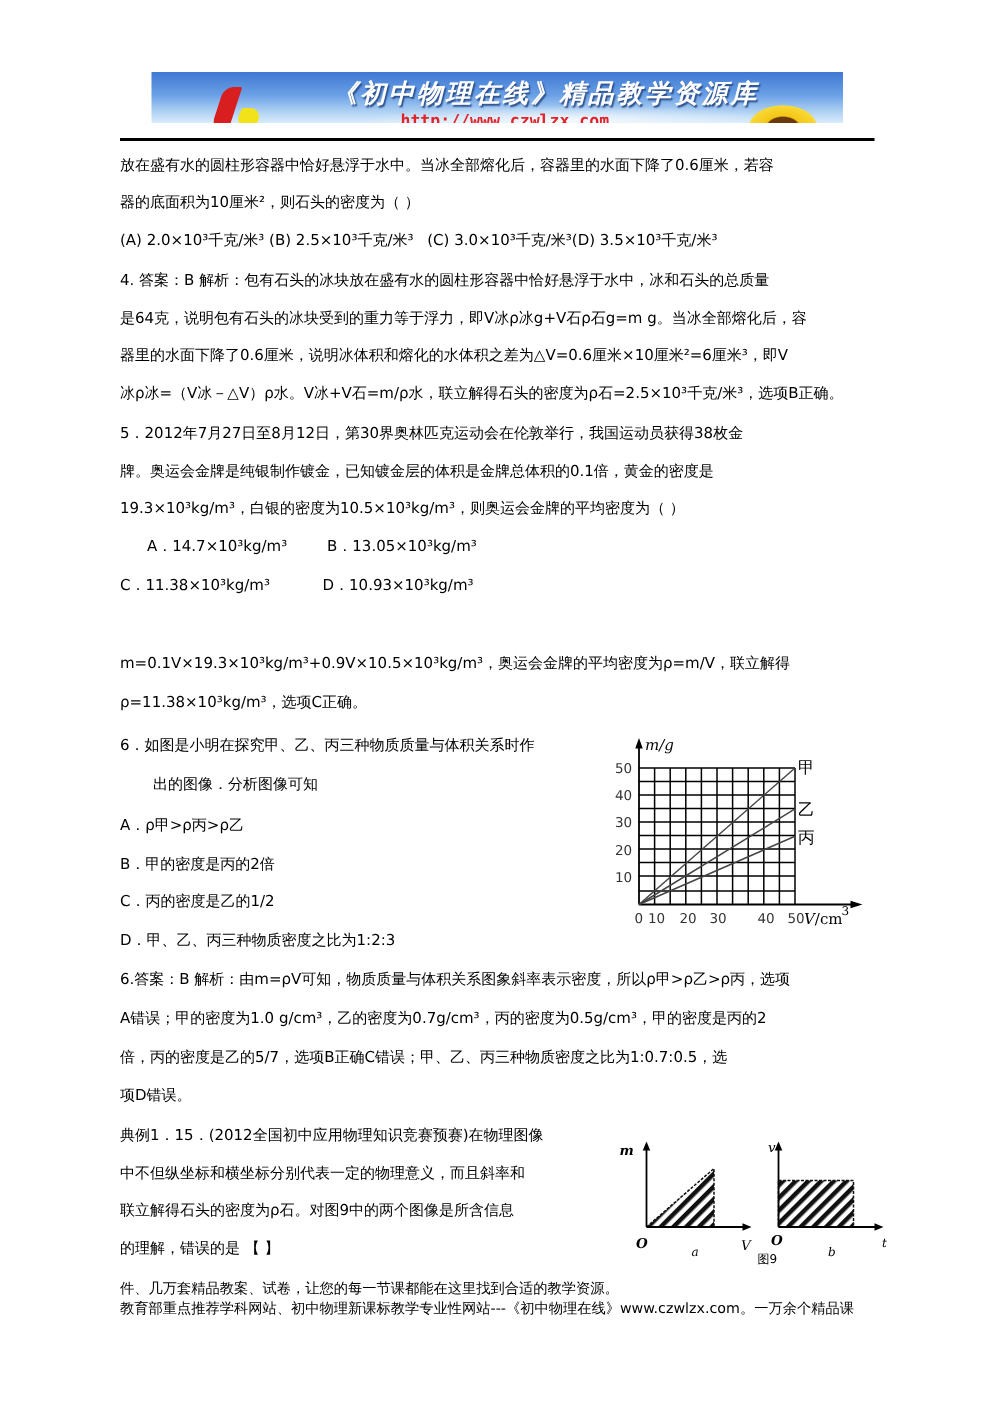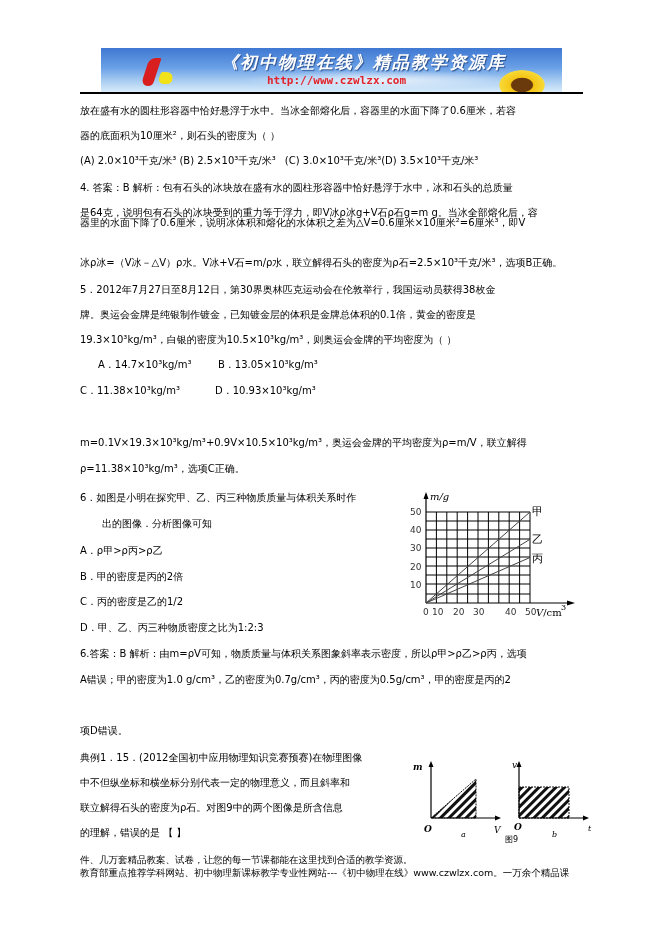--- a/index.html
+++ b/index.html
@@ -1,21 +1,21 @@
 <!DOCTYPE html>
 <html><head>
 <meta charset="utf-8">
 <style>
   html, body { margin: 0; padding: 0; background: #ffffff; }
   body { width: 661px; height: 936px; position: relative; overflow: hidden;
          font-family: "DejaVu Serif", "Liberation Serif", serif; color: #000; }
   .page { position: absolute; left: 0; top: 0; width: 661px; height: 936px; }
 
   
-  .banner { position: absolute; left: 101px; top: 48px; width: 461px; height: 44px;
+  .banner { position: absolute; left: 101px; top: 48px; width: 461px; height: 34px;
             background: linear-gradient(180deg, #3f78d2 0%, #6aa0e6 45%, #a9cdf2 75%, #d9ecfb 100%);
             overflow: hidden; }
   .banner .cloud { position: absolute; left: 140px; top: 22px; width: 280px; height: 20px;
                    background: radial-gradient(ellipse at center, rgba(255,255,255,0.75) 0%, rgba(255,255,255,0) 70%); }
   .banner .logo-red { position: absolute; left: 44px; top: 10px; width: 12px; height: 28px;
                       background: #d81e1e; border-radius: 8px 2px 6px 10px; transform: skewX(-18deg); }
   .banner .logo-yellow { position: absolute; left: 58px; top: 24px; width: 14px; height: 12px;
                          background: #f2e21a; border-radius: 2px 10px 4px 8px; transform: skewX(-20deg); }
   .banner .title { position: absolute; left: 120px; top: 3px; font-size: 17px; font-style: italic;
                    letter-spacing: 2px; color: #ffffff; font-weight: bold;
@@ -59,21 +59,21 @@
   <div class="line" style="top:103px">放在盛有水的圆柱形容器中恰好悬浮于水中。当冰全部熔化后，容器里的水面下降了0.6厘米，若容</div>
   <div class="line" style="top:128px">器的底面积为10厘米²，则石头的密度为（      ）</div>
   <div class="line" style="top:153px">
     <span>(A) 2.0×10³千克/米³</span>
     <span>(B) 2.5×10³千克/米³</span>
     <span style="margin-left:6px">(C) 3.0×10³千克/米³</span><span>(D) 3.5×10³千克/米³</span>
   </div>
 
   <div class="line red" style="top:180px">4. 答案：B 解析：包有石头的冰块放在盛有水的圆柱形容器中恰好悬浮于水中，冰和石头的总质量</div>
   <div class="line red" style="top:205px">是64克，说明包有石头的冰块受到的重力等于浮力，即V冰ρ冰g+V石ρ石g=m g。当冰全部熔化后，容</div>
-  <div class="line red" style="top:215px">器里的水面下降了0.6厘米，说明冰体积和熔化的水体积之差为△V=0.6厘米×10厘米²=6厘米³，即V</div>
+  <div class="line red" style="top:230px">器里的水面下降了0.6厘米，说明冰体积和熔化的水体积之差为△V=0.6厘米×10厘米²=6厘米³，即V</div>
   <div class="line red" style="top:255px">冰ρ冰=（V冰－△V）ρ水。V冰+V石=m/ρ水，联立解得石头的密度为ρ石=2.5×10³千克/米³，选项B正确。</div>
 
   <div class="line" style="top:282px">5．2012年7月27日至8月12日，第30界奥林匹克运动会在伦敦举行，我国运动员获得38枚金</div>
   <div class="line" style="top:307px">牌。奥运会金牌是纯银制作镀金，已知镀金层的体积是金牌总体积的0.1倍，黄金的密度是</div>
   <div class="line" style="top:332px">19.3×10³kg/m³，白银的密度为10.5×10³kg/m³，则奥运会金牌的平均密度为（    ）</div>
   <div class="line" style="top:357px">
     <span style="display:inline-block;width:120px;margin-left:18px">A．14.7×10³kg/m³</span><span>B．13.05×10³kg/m³</span>
   </div>
   <div class="line" style="top:383px">
     <span style="display:inline-block;width:135px">C．11.38×10³kg/m³</span><span>D．10.93×10³kg/m³</span>
@@ -141,20 +141,21 @@
       <text x="136" y="128" font-family="DejaVu Serif, serif" font-size="10"><tspan font-style="italic">V</tspan>/cm</text>
       <text x="161" y="122" font-family="DejaVu Serif, serif" font-size="8">3</text>
       <text x="132" y="27" font-family="DejaVu Sans, sans-serif" font-size="11">甲</text>
       <text x="132" y="55" font-family="DejaVu Sans, sans-serif" font-size="11">乙</text>
       <text x="132" y="74" font-family="DejaVu Sans, sans-serif" font-size="11">丙</text>
     </svg>
   </div>
 
   <div class="line red" style="top:646px">6.答案：B 解析：由m=ρV可知，物质质量与体积关系图象斜率表示密度，所以ρ甲&gt;ρ乙&gt;ρ丙，选项</div>
   <div class="line red" style="top:672px">A错误；甲的密度为1.0 g/cm³，乙的密度为0.7g/cm³，丙的密度为0.5g/cm³，甲的密度是丙的2</div>
+  <div class="line red" style="top:698px">倍，丙的密度是乙的5/7，选项B正确C错误；甲、乙、丙三种物质密度之比为1:0.7:0.5，选</div>
   <div class="line red" style="top:723px">项D错误。</div>
 
   <div class="line" style="top:750px">典例1．15．(2012全国初中应用物理知识竞赛预赛)在物理图像</div>
   <div class="line" style="top:775px">中不但纵坐标和横坐标分别代表一定的物理意义，而且斜率和</div>
   <div class="line" style="top:800px">联立解得石头的密度为ρ石。对图9中的两个图像是所含信息</div>
   <div class="line" style="top:825px">的理解，错误的是        【          】</div>
 
   <div class="fig9">
     <svg width="190" height="90" viewBox="0 0 190 90">
       <defs>

